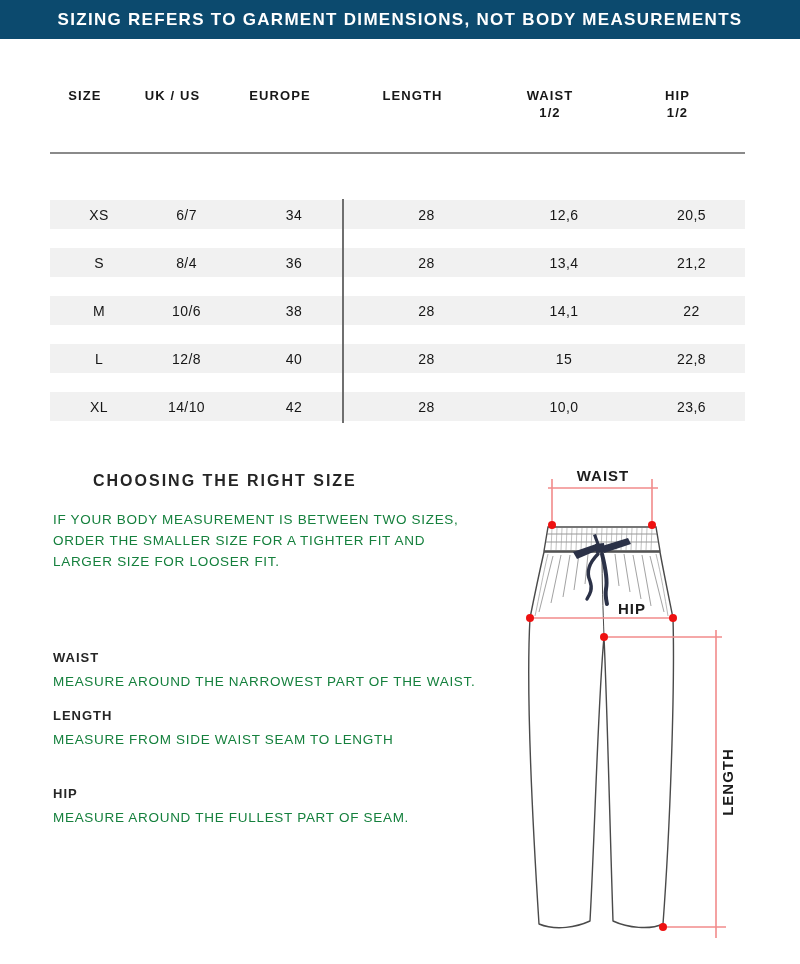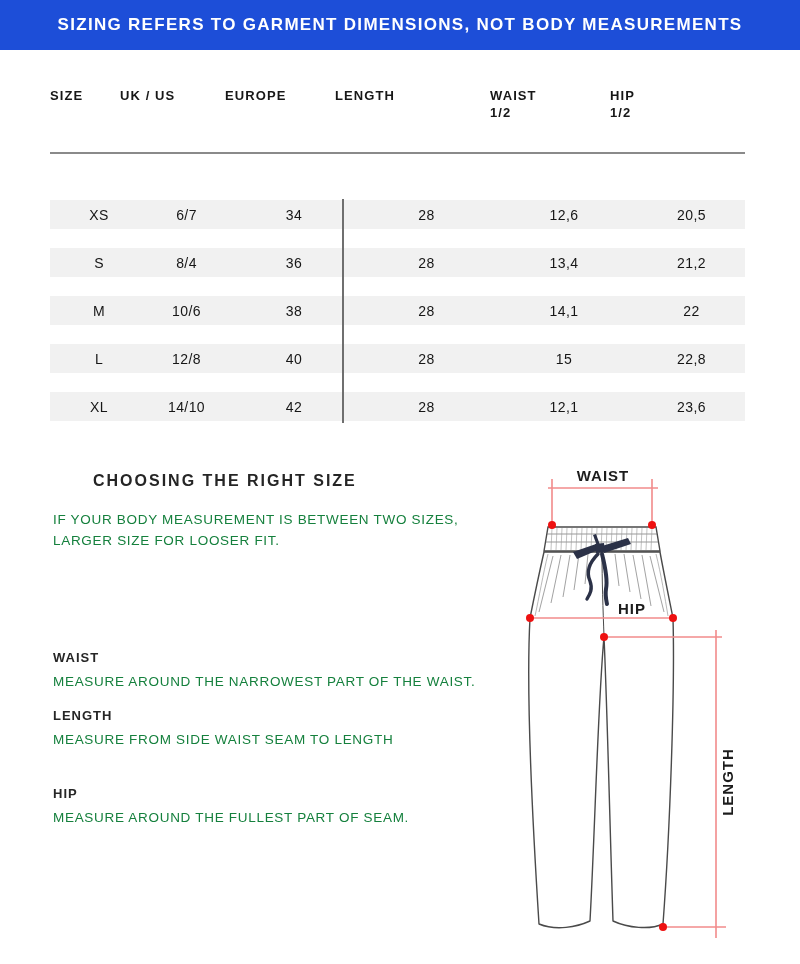--- a/index.html
+++ b/index.html
@@ -2,30 +2,30 @@
 <html><head>
 <meta charset="utf-8">
 <style>
   html,body{margin:0;padding:0;background:#fff;}
   .page{
     position:relative;width:800px;height:964px;background:#fff;overflow:hidden;
     font-family:"Liberation Sans",sans-serif;color:#1c1c1c;
   }
   
   .banner{
-    position:absolute;left:0;top:0;width:800px;height:50px;background:#1d4ed8;
+    position:absolute;left:0;top:0;width:800px;height:39px;background:#0c4a6e;
     display:flex;align-items:center;justify-content:center;
   }
   .banner span{color:#fff;font-size:17px;font-weight:bold;letter-spacing:1.3px;}
   
   .thead{
     position:absolute;left:50px;top:88px;width:695px;
     display:grid;grid-template-columns:70px 105px 110px 155px 120px 135px;
   }
-  .th{}
+  .th{text-align:center;}
   .th-label{font-size:13px;font-weight:600;letter-spacing:1.1px;color:#171717;line-height:16px;}
   .th-sub{font-size:13px;font-weight:600;letter-spacing:1.1px;color:#171717;line-height:18px;min-height:18px;}
   .header-rule{position:absolute;left:50px;top:152px;width:695px;height:2px;background:#8a8a8a;}
   .rows{position:absolute;left:50px;top:200px;width:695px;}
   .row{
     display:grid;grid-template-columns:70px 105px 110px 155px 120px 135px;
     height:29px;margin-bottom:19px;background:#f1f1f1;align-items:center;
   }
   .cell{text-align:center;font-size:14px;color:#161616;letter-spacing:0.4px;margin-left:28px;}
   .col-divider{position:absolute;left:342px;top:199px;width:2px;height:224px;background:#6f6f6f;}
@@ -107,30 +107,31 @@
       <div class="cell">40</div>
       <div class="cell">28</div>
       <div class="cell">15</div>
       <div class="cell">22,8</div>
     </div>
     <div class="row">
       <div class="cell">XL</div>
       <div class="cell">14/10</div>
       <div class="cell">42</div>
       <div class="cell">28</div>
-      <div class="cell">12,1</div>
+      <div class="cell">10,0</div>
       <div class="cell">23,6</div>
     </div>
   </div>
 
   <div class="col-divider"></div>
 
   <div class="sec-heading" style="top:472px;margin-left:41px;">CHOOSING THE RIGHT SIZE</div>
   <div class="body-block" style="top:509px;">
     <div class="body-line">IF YOUR BODY MEASUREMENT IS BETWEEN TWO SIZES,</div>
+    <div class="body-line">ORDER THE SMALLER SIZE FOR A TIGHTER FIT AND</div>
     <div class="body-line">LARGER SIZE FOR LOOSER FIT.</div>
   </div>
 
 
   <div class="m-label" style="top:650px;">WAIST</div>
   <div class="body-block" style="top:671px;">
     <div class="body-line">MEASURE AROUND THE NARROWEST PART OF THE WAIST.</div>
   </div>
 
   <div class="m-label" style="top:708px;">LENGTH</div>

